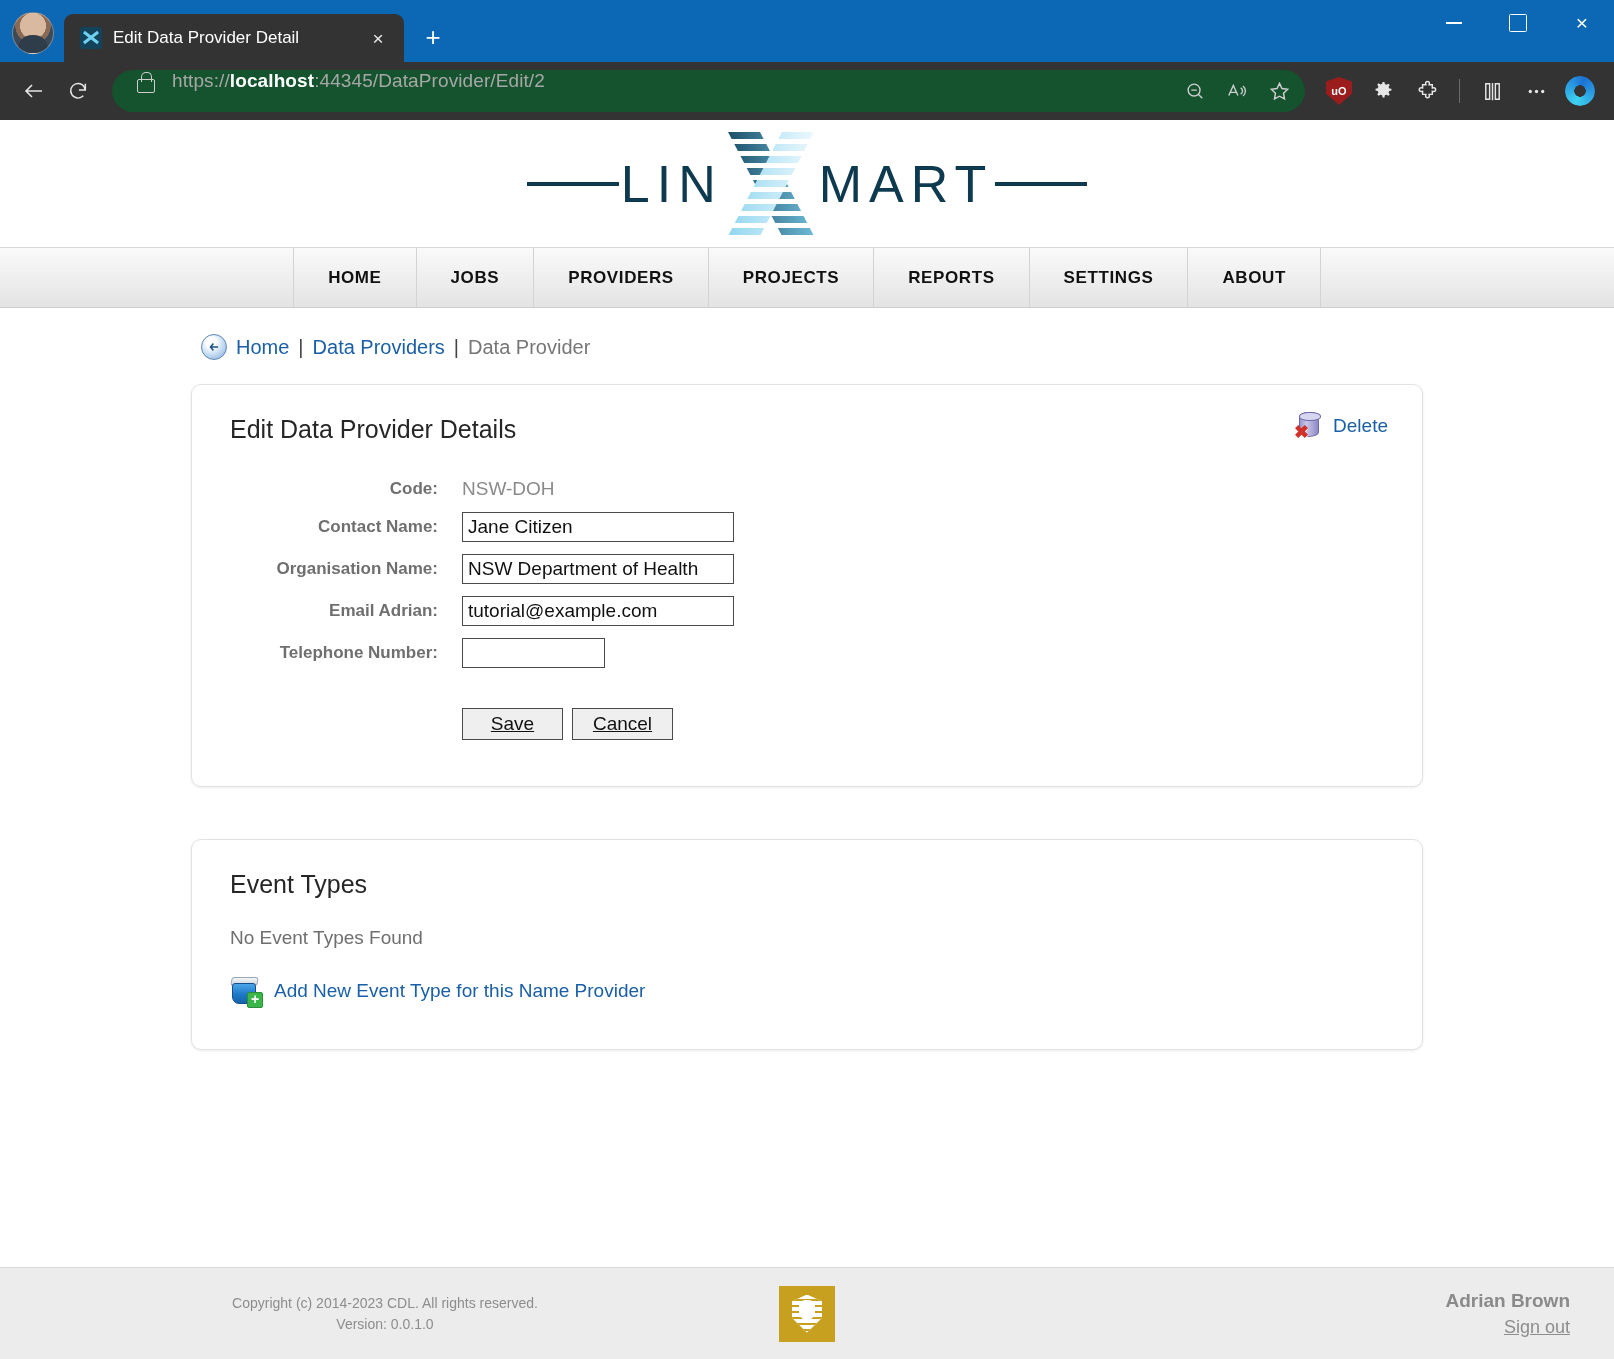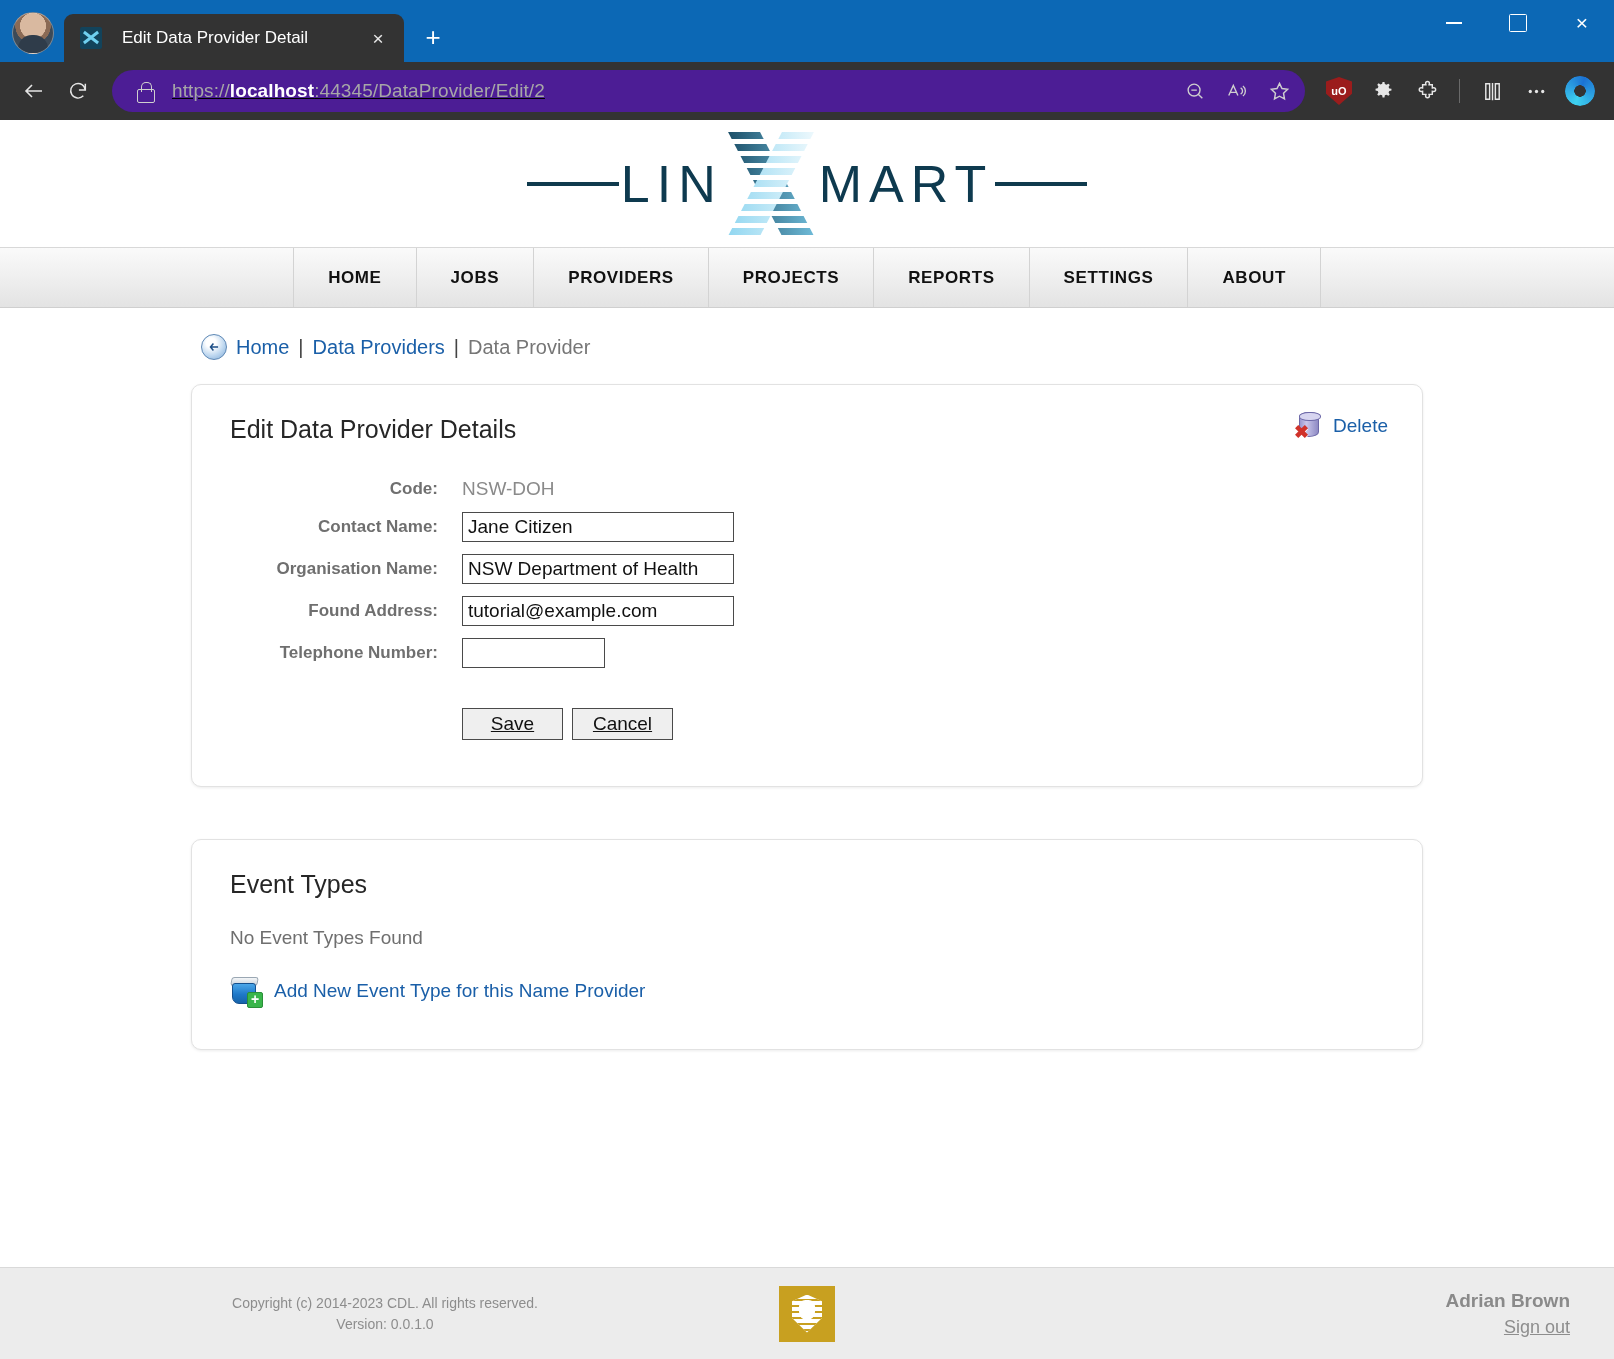--- a/index.html
+++ b/index.html
@@ -31,21 +31,21 @@
     border: 1px solid rgba(255,255,255,.35);
     overflow: hidden; position: relative; flex: 0 0 auto;
   }
   .profile-avatar::after {
     content: ""; position: absolute; left: 50%; top: 56%;
     width: 30px; height: 26px; transform: translateX(-50%);
     border-radius: 14px 14px 0 0; background: #2f3c4a;
   }
   .tabstrip { display: flex; align-items: flex-end; height: 62px; }
   .tab {
-    display: flex; align-items: center; gap: 20px;
+    display: flex; align-items: center; gap: 11px;
     height: 48px; min-width: 340px;
     background: #333333;
     border-radius: 9px 9px 0 0;
     padding: 0 12px 0 16px;
     color: #ffffff;
   }
   .tab-favicon {
     width: 22px; height: 22px; flex: 0 0 22px;
     background: #12435b; border-radius: 2px;
     position: relative; overflow: hidden;
@@ -89,24 +89,23 @@
     display: flex; align-items: center;
     padding: 0 14px; gap: 4px; flex: 0 0 58px;
   }
   .tb-icon {
     width: 40px; height: 40px; border-radius: 5px;
     display: flex; align-items: center; justify-content: center;
     color: #e6e6e6;
   }
   .addressbar {
     flex: 1 1 auto; height: 42px; margin: 0 10px;
-    background: #4c1d95; border-radius: 21px;
-    display: flex; align-items: center; padding: 0 6px 0 22px;
+    background: #14532d; border-radius: 21px;
+    display: flex; padding: 0 6px 0 22px;
     position: relative;
-    text-decoration: underline;
   }
   .lock-icon { width: 22px; height: 22px; margin-right: 16px; flex:0 0 22px; position: relative; }
   .lock-icon::before {
     content: ""; position: absolute; left: 3px; top: 9px; width: 16px; height: 12px;
     border: 1.6px solid #cfcfcf; border-radius: 2px;
   }
   .lock-icon::after {
     content: ""; position: absolute; left: 6.5px; top: 2px; width: 9px; height: 9px;
     border: 1.6px solid #cfcfcf; border-bottom: none; border-radius: 5px 5px 0 0;
   }
@@ -501,21 +500,21 @@
               <div class="form-label">Contact Name:</div>
               <input class="form-input w-wide" value="Jane Citizen" style="">
             </div>
 
             <div class="form-row">
               <div class="form-label">Organisation Name:</div>
               <input class="form-input w-wide" value="NSW Department of Health" style="">
             </div>
 
             <div class="form-row">
-              <div class="form-label">Found Address:</div>
+              <div class="form-label">Email Adrian:</div>
               <input class="form-input w-wide" value="tutorial@example.com" style="">
             </div>
 
             <div class="form-row">
               <div class="form-label">Telephone Number:</div>
               <input class="form-input w-narrow" value="" style="">
             </div>
 
             <div class="form-row">
               <div class="form-label"></div>

